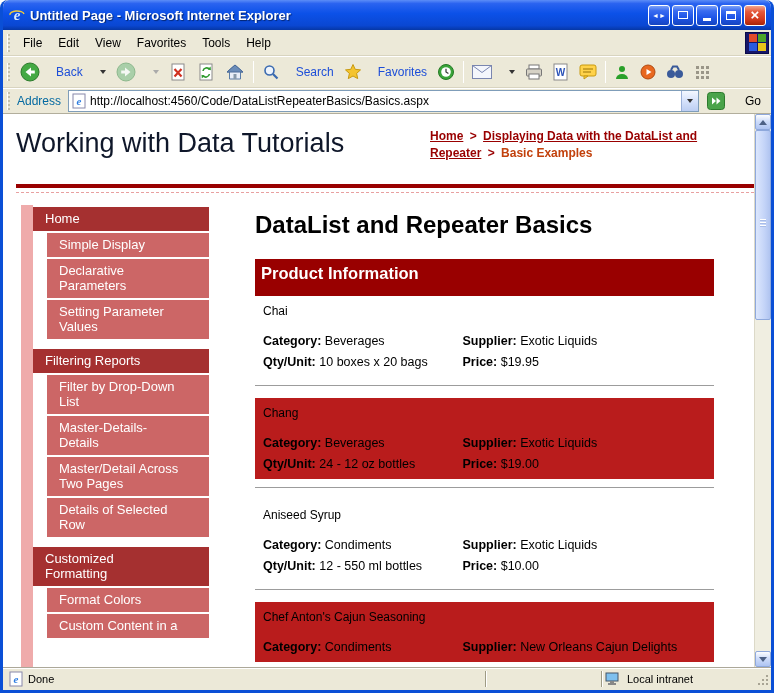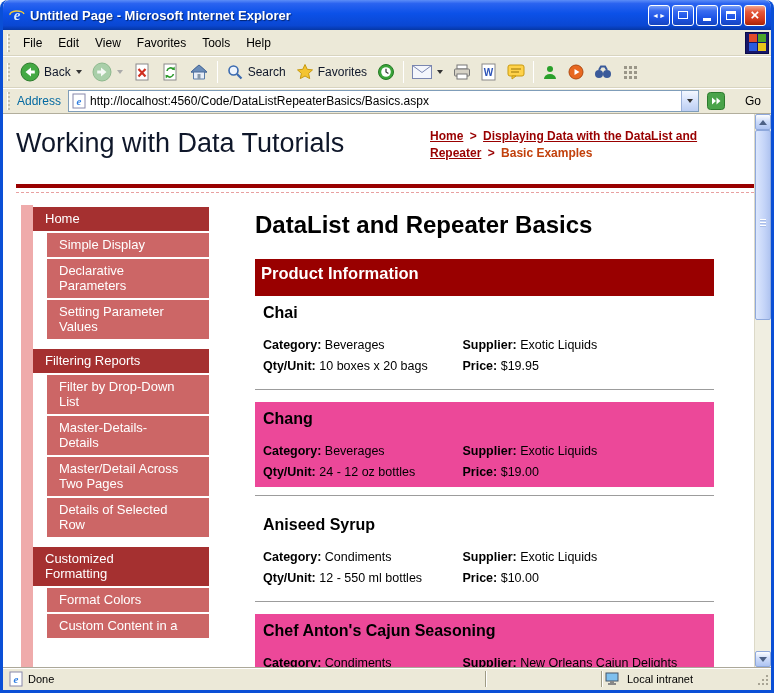--- a/index.html
+++ b/index.html
@@ -44,21 +44,21 @@
   .menubar .spacer{ flex:1; }
   .throbber{ width:24px; height:22px; background:#16166a; border:1px solid #0a0a48; margin-right:2px;
     display:grid; grid-template-columns:8px 8px; grid-template-rows:8px 8px; gap:1px; place-content:center; }
   .throbber i{ display:block; }
   .throbber .fr{ background:#e04a2a; } .throbber .fg{ background:#4aa42a; }
   .throbber .fb{ background:#2a5ae0; } .throbber .fy{ background:#e8c41a; }
 
   
   .toolbar{ height:32px; flex:none; display:flex; align-items:center; background:#ECE9D8;
     border-top:1px solid #fff; border-bottom:1px solid #d8d4c0; padding-left:2px; }
-  .tool{ display:flex; align-items:center; gap:4px; padding:2px 5px; font-size:12px; color:#0f172a; cursor:default; }
+  .tool{ display:flex; align-items:center; gap:16px; padding:2px 5px; font-size:12px; color:#1d4ed8; cursor:default; }
   .tool.dim span{ color:#9a9a8a; }
   .dd{ width:0; height:0; border-left:3px solid transparent; border-right:3px solid transparent;
     border-top:4px solid #333; margin-left:1px; }
   .tool.dim .dd{ border-top-color:#aaa; }
   .tsep{ width:1px; height:22px; background:#c8c5b2; border-right:1px solid #fff; margin:0 3px; flex:none; }
 
   
   .addressbar{ height:26px; flex:none; display:flex; align-items:center; background:#ECE9D8;
     border-top:1px solid #fff; border-bottom:1px solid #b2ae9c; padding:0 4px 0 2px; }
   .addr-label{ font-size:12px; color:#0369a1; padding:0 7px 0 2px; }
@@ -93,22 +93,22 @@
   .nav a{ display:block; color:#fff; text-decoration:none; font-size:13px; line-height:15px; cursor:pointer; }
   .lvl0{ margin:2px 0 0 17px; width:176px; background:#a53030; padding:4px 40px 5px 12px; }
   .lvl1{ margin:2px 0 0 31px; width:162px; background:#cc6666; padding:4px 28px 5px 12px; }
   .gap{ margin-top:10px; }
 
   
   .main{ width:459px; margin-left:46px; padding-top:2px; }
   .main h1{ font-size:24px; font-weight:bold; color:#000; margin:10px 0 20px; }
   .section-bar{ background:#990000; color:#fff; font-weight:bold; font-size:16.5px; padding:5px 6px 13px; }
   .product{ padding:8px 8px 8px; }
-  .product.alt{ background:#ec4899; }
-  .p-name{ font-size:16px; color:#000; margin-bottom:16px;font-weight:bold; }
+  .product.alt{ background:#b91c1c; }
+  .p-name{ font-size:12px; color:#000; margin-bottom:16px; }
   .p-row{ font-size:12.5px; color:#000; margin-top:7px; }
   .cell1{ display:inline-block; min-width:196px; }
   .p-row b{ font-weight:bold; }
   .p-sep{ border-top:1px solid #9c9c9c; margin:8px 0 12px; }
 
   
   .scrollbar{ width:17px; flex:none; background:#f0eee1; display:flex; flex-direction:column;
     border-left:1px solid #dcd9c8; }
   .sb-btn{ height:16px; flex:none; border:1px solid #8ea8dc; border-radius:2px;
     background:linear-gradient(180deg,#fdfeff 0%,#cfddfa 45%,#aec4f2 100%);

